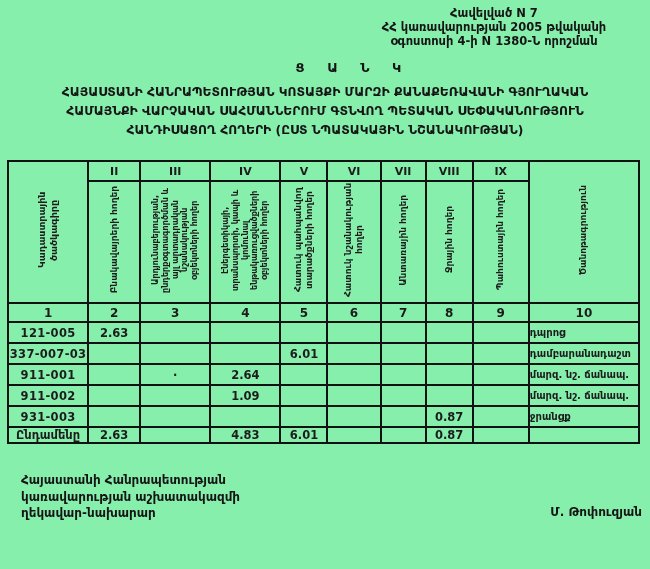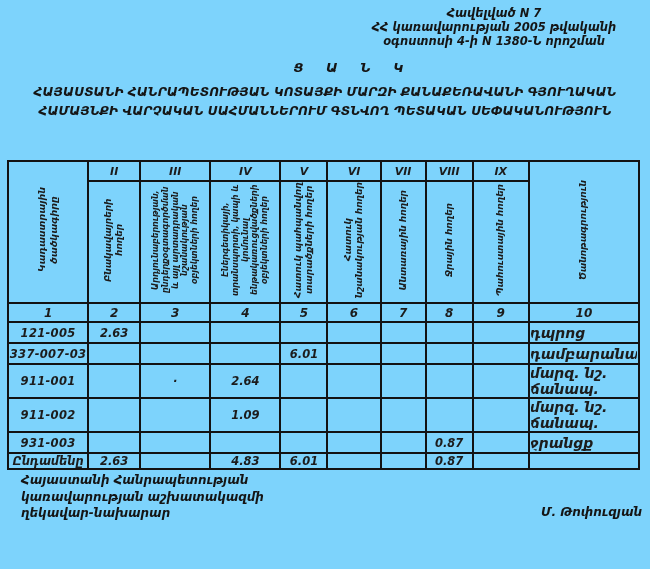--- a/index.html
+++ b/index.html
@@ -1,17 +1,17 @@
 <!DOCTYPE html>
 <html><head>
 <meta charset="utf-8">
 <style>
   html,body{margin:0;padding:0;background:#e8e8e8;}
-  .page{position:relative;width:650px;height:569px;background:#7dd3fc;overflow:hidden;
-        font-family:"DejaVu Sans",sans-serif;color:#151515;font-style:italic;}
+  .page{position:relative;width:650px;height:569px;background:#86efac;overflow:hidden;
+        font-family:"DejaVu Sans",sans-serif;color:#151515;}
   
   .appendix{position:absolute;top:6px;right:0;width:312px;text-align:center;
             font-size:11.5px;font-weight:bold;line-height:14px;}
   
   .caption{position:absolute;top:60px;left:0;width:100%;text-align:center;
            font-size:13px;font-weight:bold;letter-spacing:9px;padding-left:28px;}
   .doc-title{position:absolute;top:83px;left:0;width:100%;text-align:center;
              font-size:12.3px;font-weight:bold;line-height:19px;}
   
   table.landtable{position:absolute;top:160px;left:7px;border-collapse:collapse;
@@ -22,21 +22,21 @@
   td.vcell{height:120px;vertical-align:middle;text-align:center;}
   .vert{writing-mode:vertical-rl;transform:rotate(180deg);display:inline-block;
         max-height:116px;line-height:1.22;text-align:center;}
   .v10{font-size:9.5px;}
   .v9{font-size:9px;}
   .v8{font-size:8px;}
   td.numcell{height:17px;text-align:center;font-size:12px;
              border-top-width:3px;border-bottom-width:3px;}
   td.code{height:19px;text-align:center;padding-left:4px;font-size:11.5px;letter-spacing:.3px;}
   td.val{text-align:center;font-size:11.5px;}
-  td.note{text-align:left;padding-left:3px;font-size:14px;border-radius:9px;}
+  td.note{text-align:left;padding-left:3px;font-size:10px;}
   td.total-label{text-align:center;font-size:11.5px;margin-left:48px;}
   .dot{font-size:10px;}
   
   .footer-left{position:absolute;left:21px;top:472px;font-size:12px;font-weight:bold;line-height:16.5px;}
   .signature{position:absolute;right:8px;top:505px;font-size:12px;font-weight:bold;}
 </style>
 </head>
 <body>
 
 <div class="page">
@@ -45,20 +45,21 @@
     <div>Հավելված N 7</div>
     <div>ՀՀ կառավարության 2005 թվականի</div>
     <div>օգոստոսի 4-ի N 1380-Ն որոշման</div>
   </div>
 
   <div class="caption">Ց Ա Ն Կ</div>
 
   <div class="doc-title">
     <div>ՀԱՅԱՍՏԱՆԻ ՀԱՆՐԱՊԵՏՈՒԹՅԱՆ ԿՈՏԱՅՔԻ ՄԱՐԶԻ ՔԱՆԱՔԵՌԱՎԱՆԻ ԳՅՈՒՂԱԿԱՆ</div>
     <div>ՀԱՄԱՅՆՔԻ ՎԱՐՉԱԿԱՆ ՍԱՀՄԱՆՆԵՐՈՒՄ ԳՏՆՎՈՂ ՊԵՏԱԿԱՆ ՍԵՓԱԿԱՆՈՒԹՅՈՒՆ</div>
+    <div>ՀԱՆԴԻՍԱՑՈՂ ՀՈՂԵՐԻ (ԸՍՏ ՆՊԱՏԱԿԱՅԻՆ ՆՇԱՆԱԿՈՒԹՅԱՆ)</div>
   </div>
 
   <table class="landtable">
     <colgroup>
       <col style="width:80px">
         <col style="width:52px">
         <col style="width:70px">
       <col style="width:70px">
         <col style="width:47px">
         <col style="width:53px">

